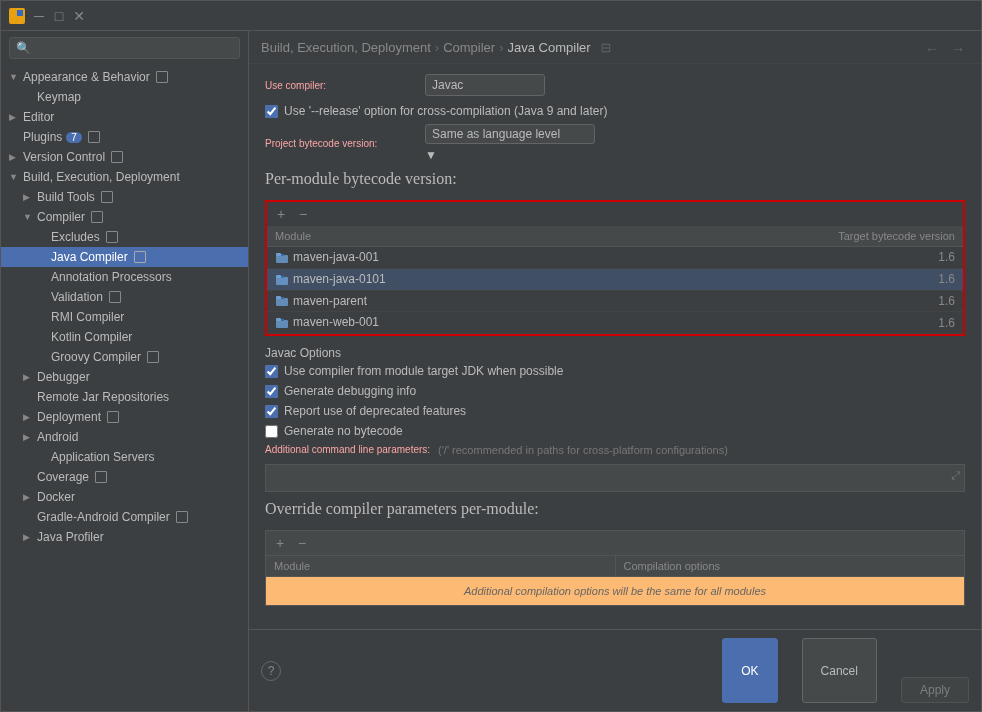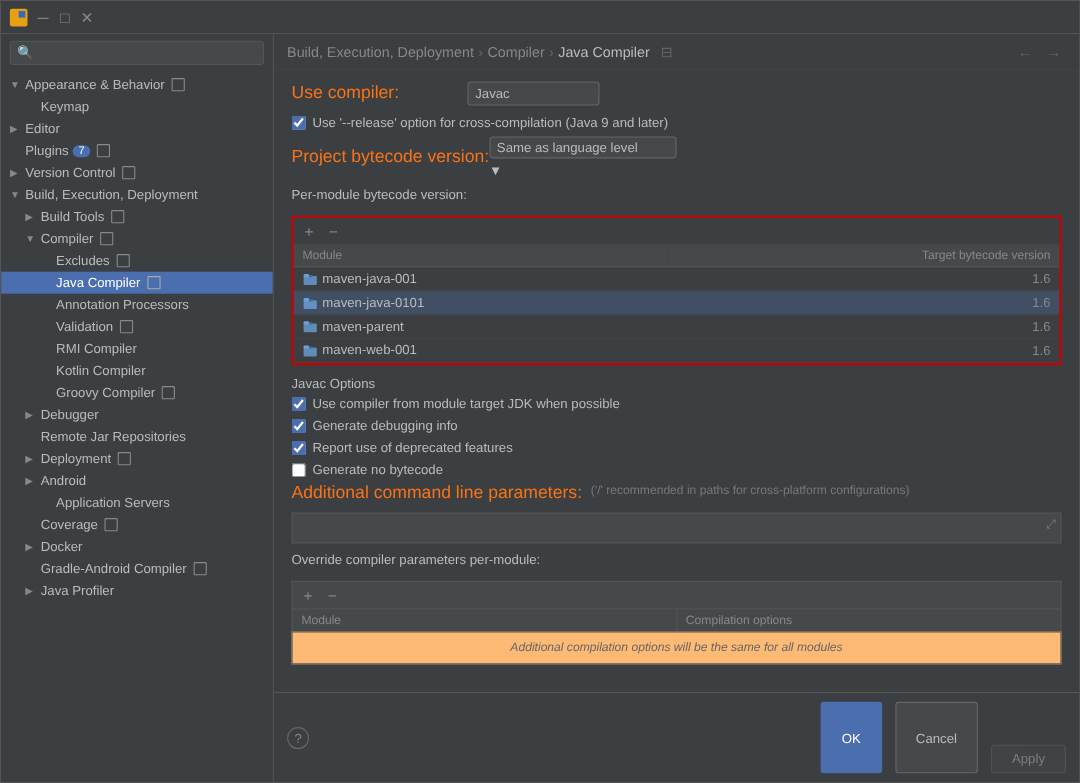--- a/index.html
+++ b/index.html
@@ -200,22 +200,22 @@
       overflow-y: auto;
     }
 
     .form-row {
       display: flex;
       align-items: center;
       margin-bottom: 8px;
     }
 
     .form-label {
-      color: #f97316;
-      font-size: 16px;
+      color: #fca5a5;
+      font-size: 10px;
       min-width: 160px;
     }
 
     .select-wrapper {
       display: flex;
       align-items: center;
     }
 
     .form-select {
       background: #45494a;
@@ -237,23 +237,24 @@
       font-size: 12px;
       color: #bbbbbb;
     }
 
     .checkbox-row input[type="checkbox"] {
       accent-color: #4b6eaf;
       cursor: pointer;
     }
 
     .section-label {
-      font-size: 12px;
+      font-size: 16px;
       color: #bbbbbb;
       margin-bottom: 4px;
+      font-family: Liberation Serif, serif;
     }
 
     .bytecode-dropdown {
       display: flex;
       align-items: flex-start;
       gap: 4px;
       flex-direction: column;
     }
 
     .bytecode-select {
@@ -400,21 +401,21 @@
       color: #888;
       font-size: 12px;
       cursor: pointer;
       display: flex;
       align-items: center;
       justify-content: center;
     }
 
     .bottom-buttons {
       display: flex;
-      gap: 12px;
+      gap: 24px;
       justify-content: center;
     }
 
     .btn-action {
       padding: 5px 18px;
       border-radius: 3px;
       font-size: 12px;
       cursor: pointer;
       border: 1px solid #666;
       background: #45494a;

